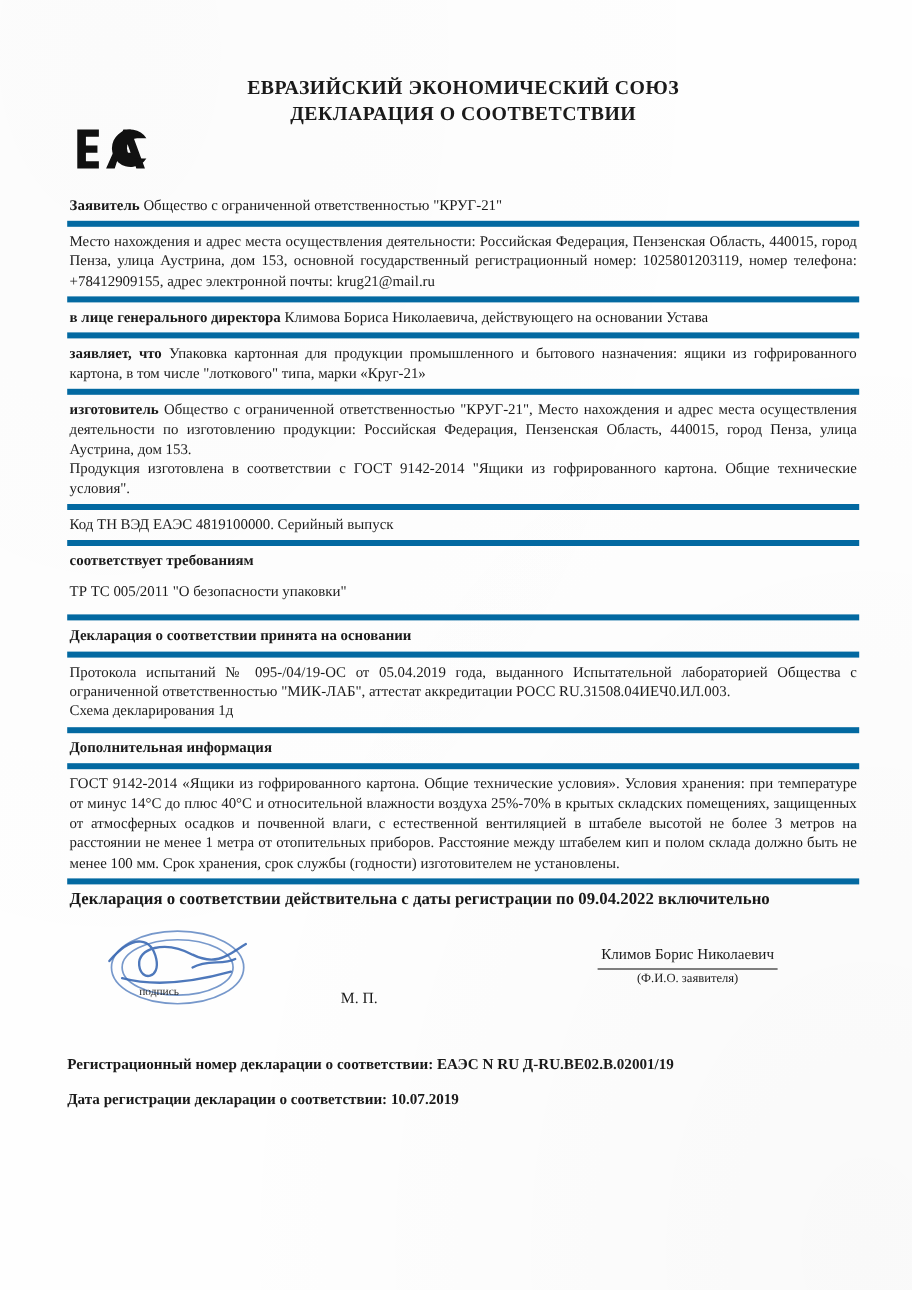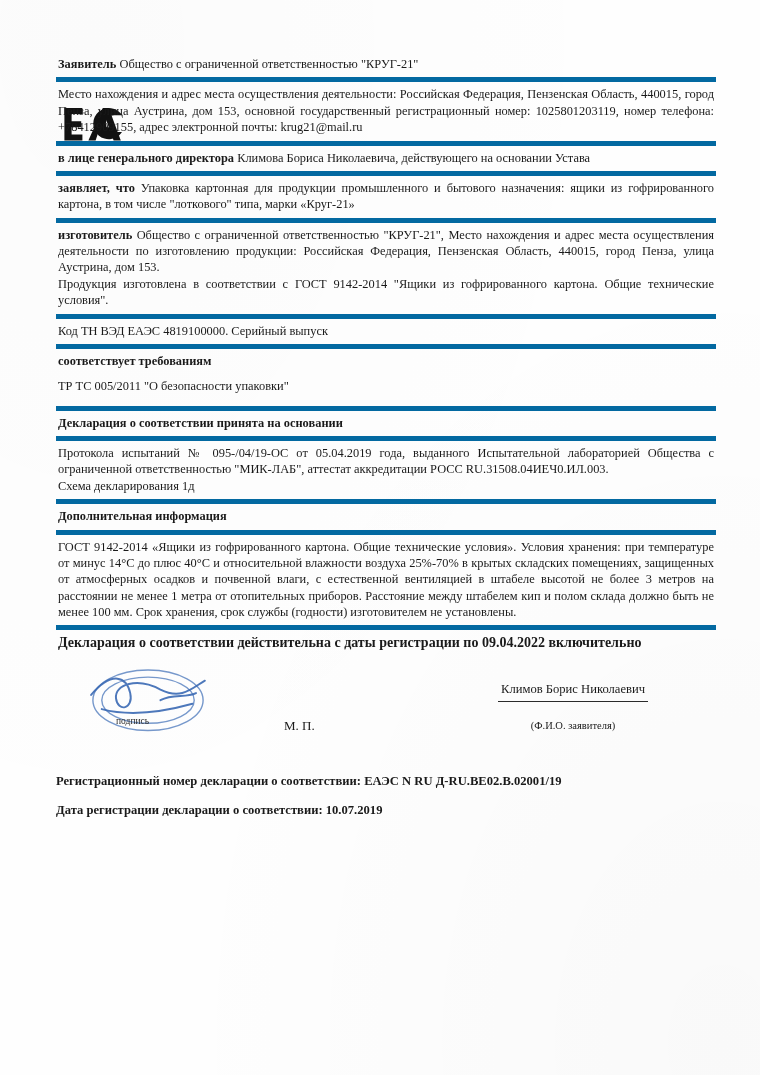--- a/index.html
+++ b/index.html
@@ -100,21 +100,21 @@
     left: 392px;
     top: 22px;
     width: 250px;
     text-align: center;
     font-size: 12.6px;
   }
   .signer .caption {
     font-size: 10.5px;
     margin-top: 4px;
     border-top: 1px solid #2b2b2b;
-    padding-top: 18px;
+    padding-top: 2px;
     display: inline-block;
     min-width: 150px;
   }
   .sig-caption-left {
     position: absolute;
     left: 60px;
     top: 56px;
     font-size: 9.5px;
     color: #2b2b2b;
   }
@@ -139,20 +139,24 @@
       <g fill="#111111">
         <path d="M4 6 h30 v10 H16 v12 h16 v10 H16 v12 h18 v10 H4 Z"></path>
         <path d="M86 6 h10 L116 60 h-12 l-4-12 H78 l-4 12 H62 Z M82 38 h14 l-7-20 Z" transform="translate(-18,0)"></path>
         <path d="M104 20 a26 26 0 1 0 0 28 h-13 a14 14 0 1 1 0 -28 Z" transform="translate(-4,-2) scale(1.0)"></path>
       </g>
     </svg>
   </div>
 
   <div class="content">
 
+    <div class="doc-title">
+      <span>ЕВРАЗИЙСКИЙ ЭКОНОМИЧЕСКИЙ СОЮЗ</span>
+      <span class="line2">ДЕКЛАРАЦИЯ О СООТВЕТСТВИИ</span>
+    </div>
 
     <div style="height:44px"></div>
 
     <div class="sect" style="margin-top:8px;">
       <div class="sect-inner">
         <span class="b">Заявитель</span>
         <span>Общество с ограниченной ответственностью "КРУГ-21"</span>
       </div>
     </div>
 

